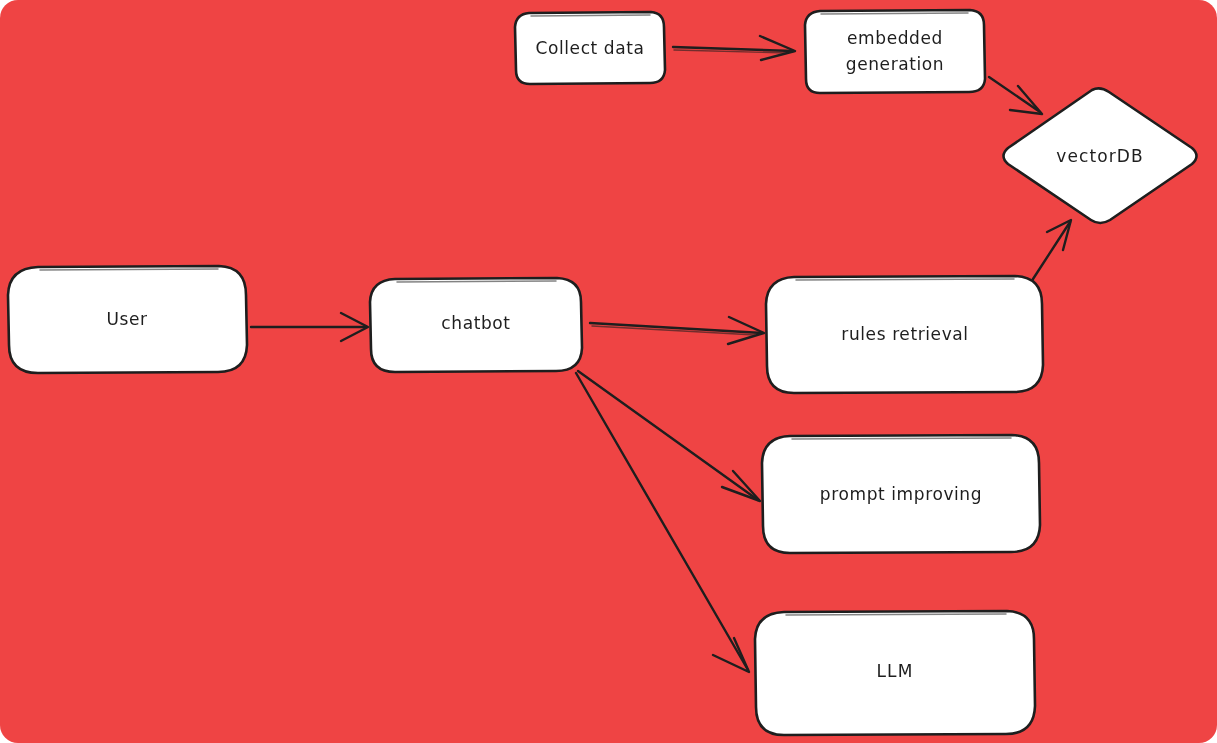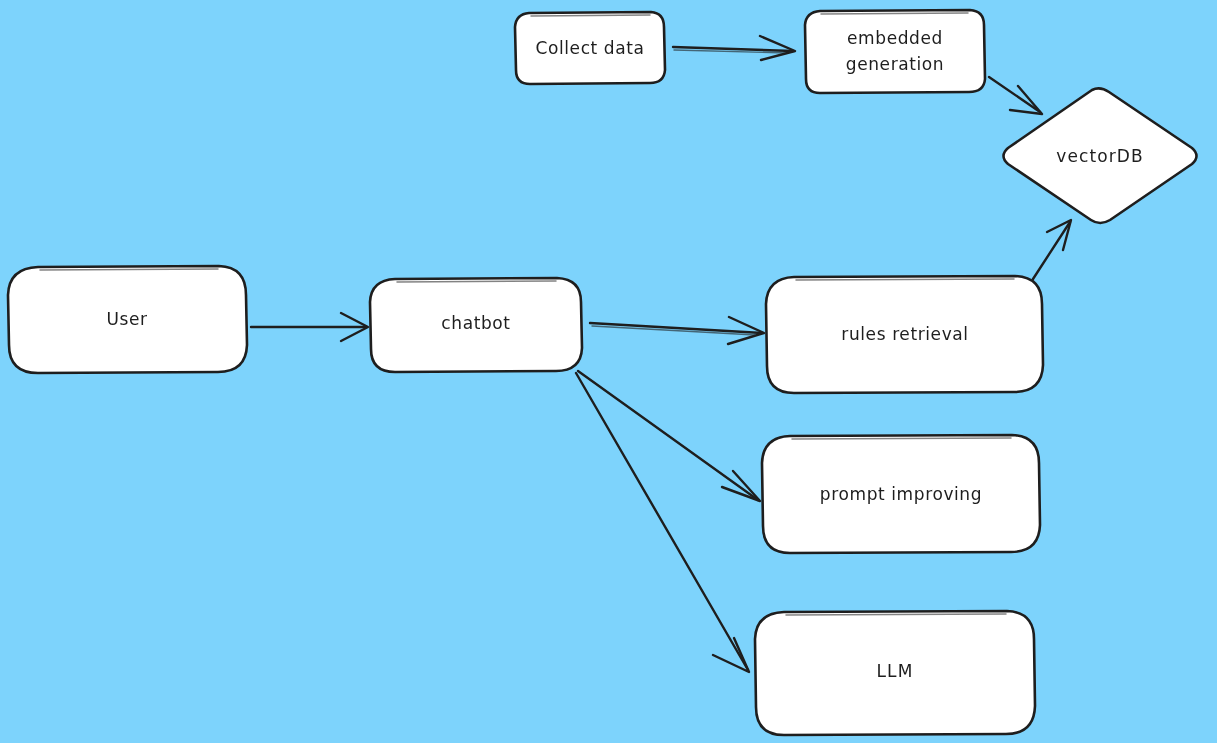--- a/index.html
+++ b/index.html
@@ -4,23 +4,24 @@
 <style>
   html, body {
     margin: 0;
     padding: 0;
     background: #ffffff;
   }
   #canvas-wrap {
     position: relative;
     width: 1217px;
     height: 743px;
-    background: #7dd3fc;
+    background: #ef4444;
     overflow: hidden;
     font-family: "DejaVu Sans", sans-serif;
+    border-radius: 18px;
   }
   svg#diagram {
     position: absolute;
     left: 0;
     top: 0;
     width: 1217px;
     height: 743px;
     display: block;
   }
   .node-shape {

